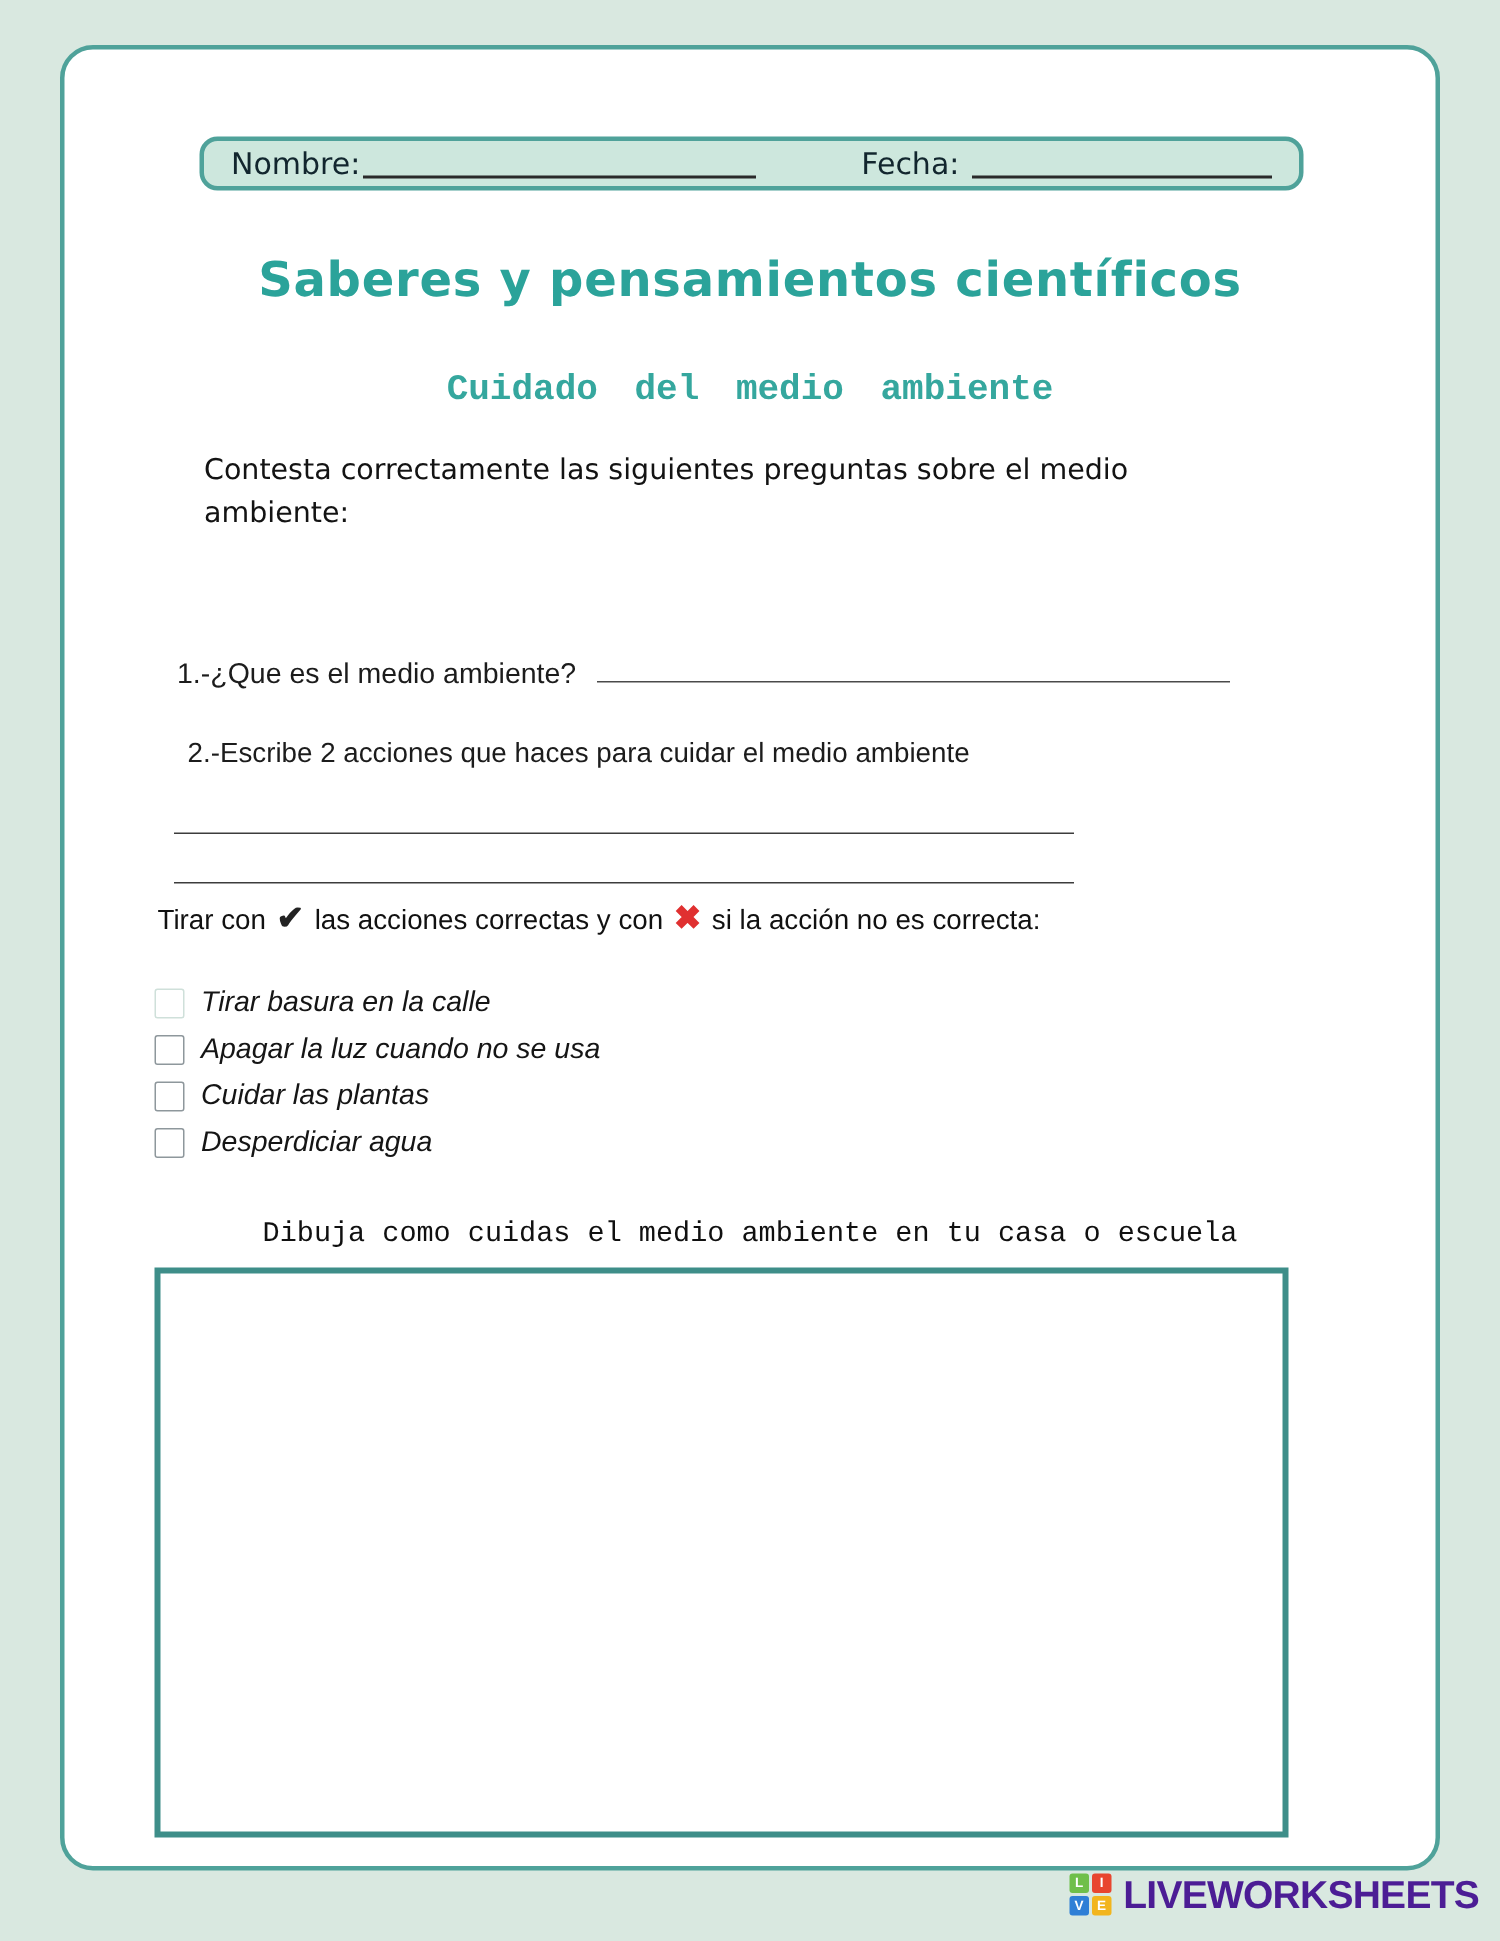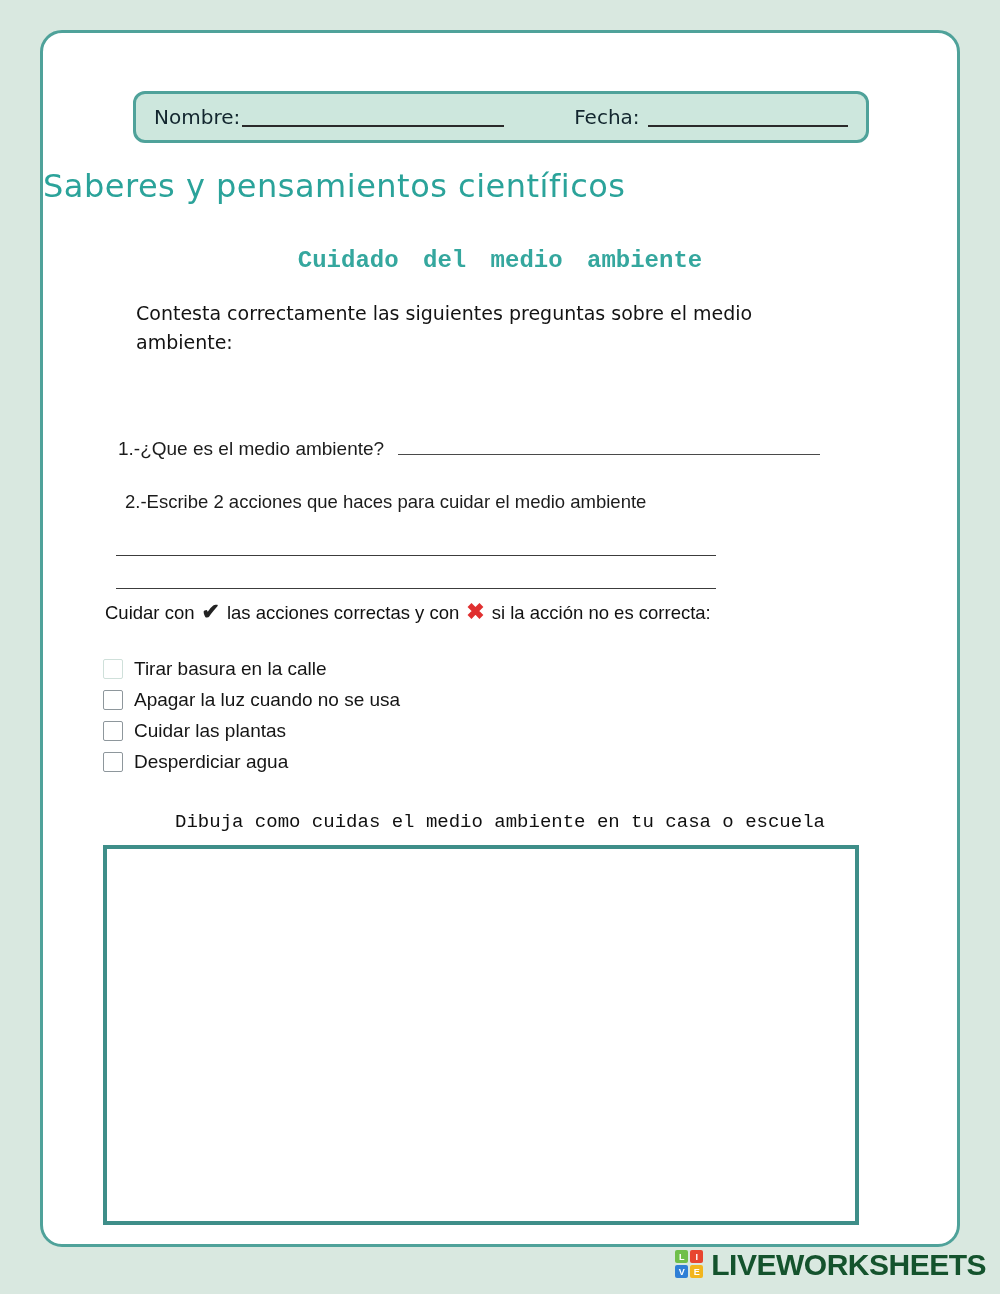--- a/index.html
+++ b/index.html
@@ -24,21 +24,21 @@
     border: 3px solid #4fa29a;
     border-radius: 22px;
   }
 
   
   .name-box {
     position: absolute;
     left: 90px;
     top: 58px;
     width: 736px;
-    height: 52px;
+    height: 36px;
     background: #cde7dd;
     border: 3px solid #4fa29a;
     border-radius: 12px;
     display: flex;
     align-items: center;
     padding: 0 18px;
     font-size: 20px;
     color: #12262e;
     font-family: "DejaVu Sans", sans-serif;
   }
@@ -48,24 +48,24 @@
     height: 0.95em;
   }
   .name-line  { width: 268px; margin-left: 2px; }
   .fecha-label { margin-left: 70px; }
   .date-line  { width: 205px; margin-left: 8px; }
 
   .title {
     position: absolute;
     top: 134px;
     width: 100%;
-    text-align: left;
+    text-align: center;
     font-family: "DejaVu Sans", sans-serif;
     font-size: 32px;
-    font-weight: normal;
+    font-weight: bold;
     color: #2ba39a;
     letter-spacing: 0.5px;
   }
 
   .subtitle {
     position: absolute;
     top: 214px;
     width: 100%;
     text-align: center;
     font-family: Liberation Mono, monospace;
@@ -144,20 +144,21 @@
     position: absolute;
     left: 60px;
     top: 625px;
   }
   .check-row {
     display: flex;
     align-items: center;
     margin-bottom: 9px;
     font-size: 19px;
     color: #151515;
+    font-style: italic;
   }
   .checkbox {
     width: 20px;
     height: 20px;
     border: 1.6px solid #8e979c;
     border-radius: 2px;
     background: #ffffff;
     margin-right: 11px;
     flex: none;
   }
@@ -208,23 +209,23 @@
     align-items: center;
     justify-content: center;
     border-radius: 2px;
     font-family: "Liberation Sans", sans-serif;
   }
   .cell-l { background: #6fbf4a; }
   .cell-i { background: #e8452f; }
   .cell-v { background: #2f7fd6; }
   .cell-e { background: #f2b51d; }
   .brand {
-    font-size: 30px;
+    font-size: 26px;
     font-weight: 800;
-    color: #14532d;
+    color: #4c1d95;
     letter-spacing: -0.5px;
   }
 </style>
 </head>
 <body>
 
 <div class="page">
   <div class="card">
 
     <div class="name-box">
@@ -245,21 +246,21 @@
     </div>
 
     <div class="q2">
       <span>2.-Escribe 2 acciones que haces para cuidar el medio ambiente</span>
     </div>
 
     <div class="answer-line answer-line-1"></div>
     <div class="answer-line answer-line-2"></div>
 
     <div class="mark">
-      <span>Cuidar con</span><span class="check-glyph">✔</span><span>las acciones correctas y con</span><span class="cross-glyph">✖</span><span>si la acción no es correcta:</span>
+      <span>Tirar con</span><span class="check-glyph">✔</span><span>las acciones correctas y con</span><span class="cross-glyph">✖</span><span>si la acción no es correcta:</span>
     </div>
 
     <div class="checklist">
       <div class="check-row">
         <span class="checkbox faint"></span>
         <span>Tirar basura en la calle</span>
       </div>
       <div class="check-row">
         <span class="checkbox"></span>
         <span>Apagar la luz cuando no se usa</span>

